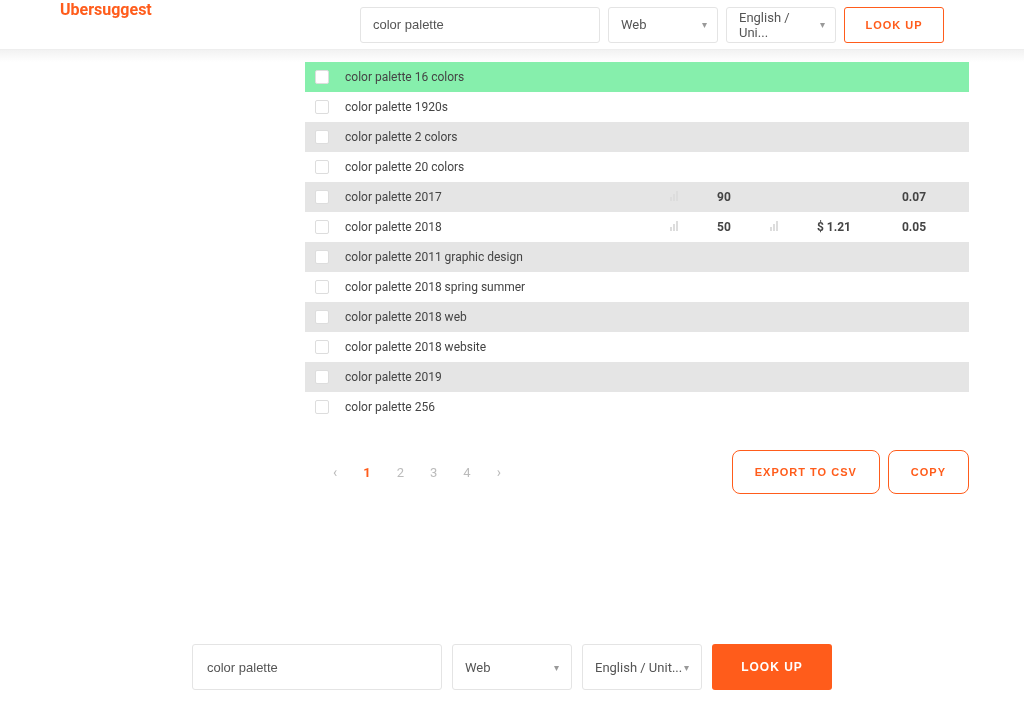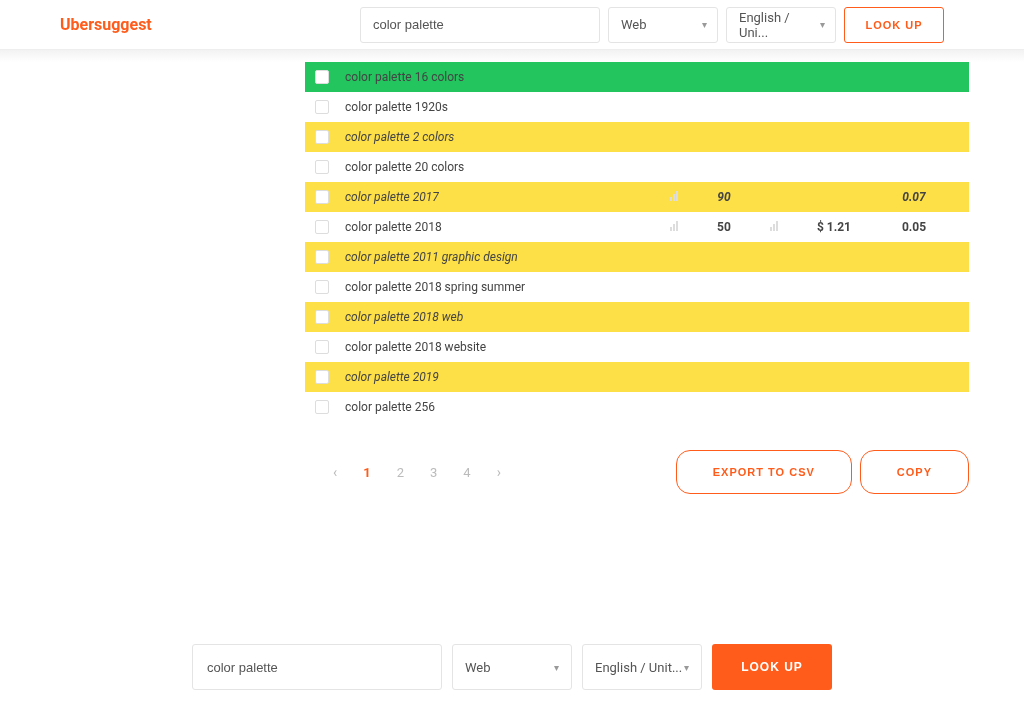--- a/index.html
+++ b/index.html
@@ -1,45 +1,45 @@
 <!DOCTYPE html>
 <html><head>
 <meta charset="utf-8">
 <style>
   * { box-sizing: border-box; margin: 0; padding: 0; }
   body { font-family: -apple-system, BlinkMacSystemFont, "Segoe UI", Roboto, Arial, sans-serif; background: #fff; color: #333; width: 1024px; }
-  .topbar { display: flex; align-items: center; height: 50px; padding: 0 20px 0 60px; border-bottom: 1px solid #eee; }
+  .topbar { display: flex; height: 50px; padding: 0 20px 0 60px; border-bottom: 1px solid #eee; }
   .brand { color: #ff5c1b; font-weight: 700; font-size: 16px; flex: 0 0 auto; margin-right: 120px; }
   .top-controls { display: flex; align-items: center; gap: 8px; margin-left: auto; margin-right: 60px; }
   .top-input { width: 240px; height: 36px; border: 1px solid #e4e4e4; border-radius: 3px; padding: 0 12px; font-size: 13px; color: #555; }
   .top-select { width: 110px; height: 36px; border: 1px solid #e4e4e4; border-radius: 3px; padding: 0 10px 0 12px; font-size: 13px; color: #555; display: flex; align-items: center; justify-content: space-between; background: #fff; cursor: pointer; }
   .top-lookup { width: 100px; height: 36px; border: 1px solid #ff5c1b; color: #ff5c1b; background: #fff; font-size: 11px; font-weight: 700; letter-spacing: 1px; border-radius: 3px; cursor: pointer; }
   .gradient-bar { height: 12px; background: linear-gradient(#f2f2f2, #ffffff); }
   .results { margin: 0 55px 0 305px; }
   .row { display: flex; align-items: center; height: 30px; font-size: 12px; color: #444; }
-  .row.alt { background: #fde047; font-style: italic; }
-  .row.first { background: #22c55e; }
+  .row.alt { background: #e5e5e5; }
+  .row.first { background: #86efac; }
   .cell-check { width: 34px; display: flex; justify-content: center; }
   .chk { width: 14px; height: 14px; border: 1px solid #ddd; background: #fff; border-radius: 2px; cursor: pointer; }
   .cell-kw { flex: 1 1 auto; padding-left: 6px; }
   .cell-bar1 { width: 30px; color: #ccc; text-align: center; }
   .cell-vol { width: 70px; font-weight: 700; text-align: center; }
   .cell-bar2 { width: 30px; color: #ccc; text-align: center; }
   .cell-cpc { width: 90px; font-weight: 700; text-align: center; }
   .cell-sd { width: 90px; font-weight: 700; text-align: center; padding-right: 20px; }
   .bars-icon { display: inline-flex; gap: 1px; align-items: flex-end; height: 10px; }
   .bars-icon span { width: 2px; background: #ddd; }
   .bars-icon span:nth-child(1){height:4px;} .bars-icon span:nth-child(2){height:7px;} .bars-icon span:nth-child(3){height:10px;}
   .below { display: flex; align-items: center; margin: 28px 55px 0 305px; }
   .pager { display: flex; align-items: center; gap: 26px; margin-left: 28px; }
   .pager-btn { color: #bbb; font-size: 14px; cursor: pointer; }
   .pager-num { color: #bbb; font-size: 13px; cursor: pointer; }
   .pager-num.active { color: #ff5c1b; font-weight: 700; }
   .action-btns { margin-left: auto; display: flex; gap: 8px; }
-  .outline-btn { border: 1px solid #ff5c1b; color: #ff5c1b; background: #fff; font-size: 11px; font-weight: 700; letter-spacing: 1px; height: 44px; padding: 0 36px; border-radius: 14px; cursor: pointer; }
+  .outline-btn { border: 1px solid #ff5c1b; color: #ff5c1b; background: #fff; font-size: 11px; font-weight: 700; letter-spacing: 1px; height: 44px; padding: 0 22px; border-radius: 8px; cursor: pointer; }
   .footer-search { display: flex; align-items: center; gap: 10px; margin: 150px auto 60px; width: 640px; }
   .footer-input { flex: 1; height: 46px; border: 1px solid #e4e4e4; border-radius: 3px; padding: 0 14px; font-size: 13px; color: #555; }
   .footer-select { width: 120px; height: 46px; border: 1px solid #e4e4e4; border-radius: 3px; padding: 0 12px; font-size: 13px; color: #555; display: flex; align-items: center; justify-content: space-between; background: #fff; cursor: pointer; }
   .footer-lookup { width: 120px; height: 46px; background: #ff5c1b; color: #fff; border: none; font-size: 12px; font-weight: 700; letter-spacing: 1px; border-radius: 3px; cursor: pointer; }
   .chev { font-size: 10px; color: #999; }
 </style>
 </head>
 <body>
 
 <div class="topbar">

